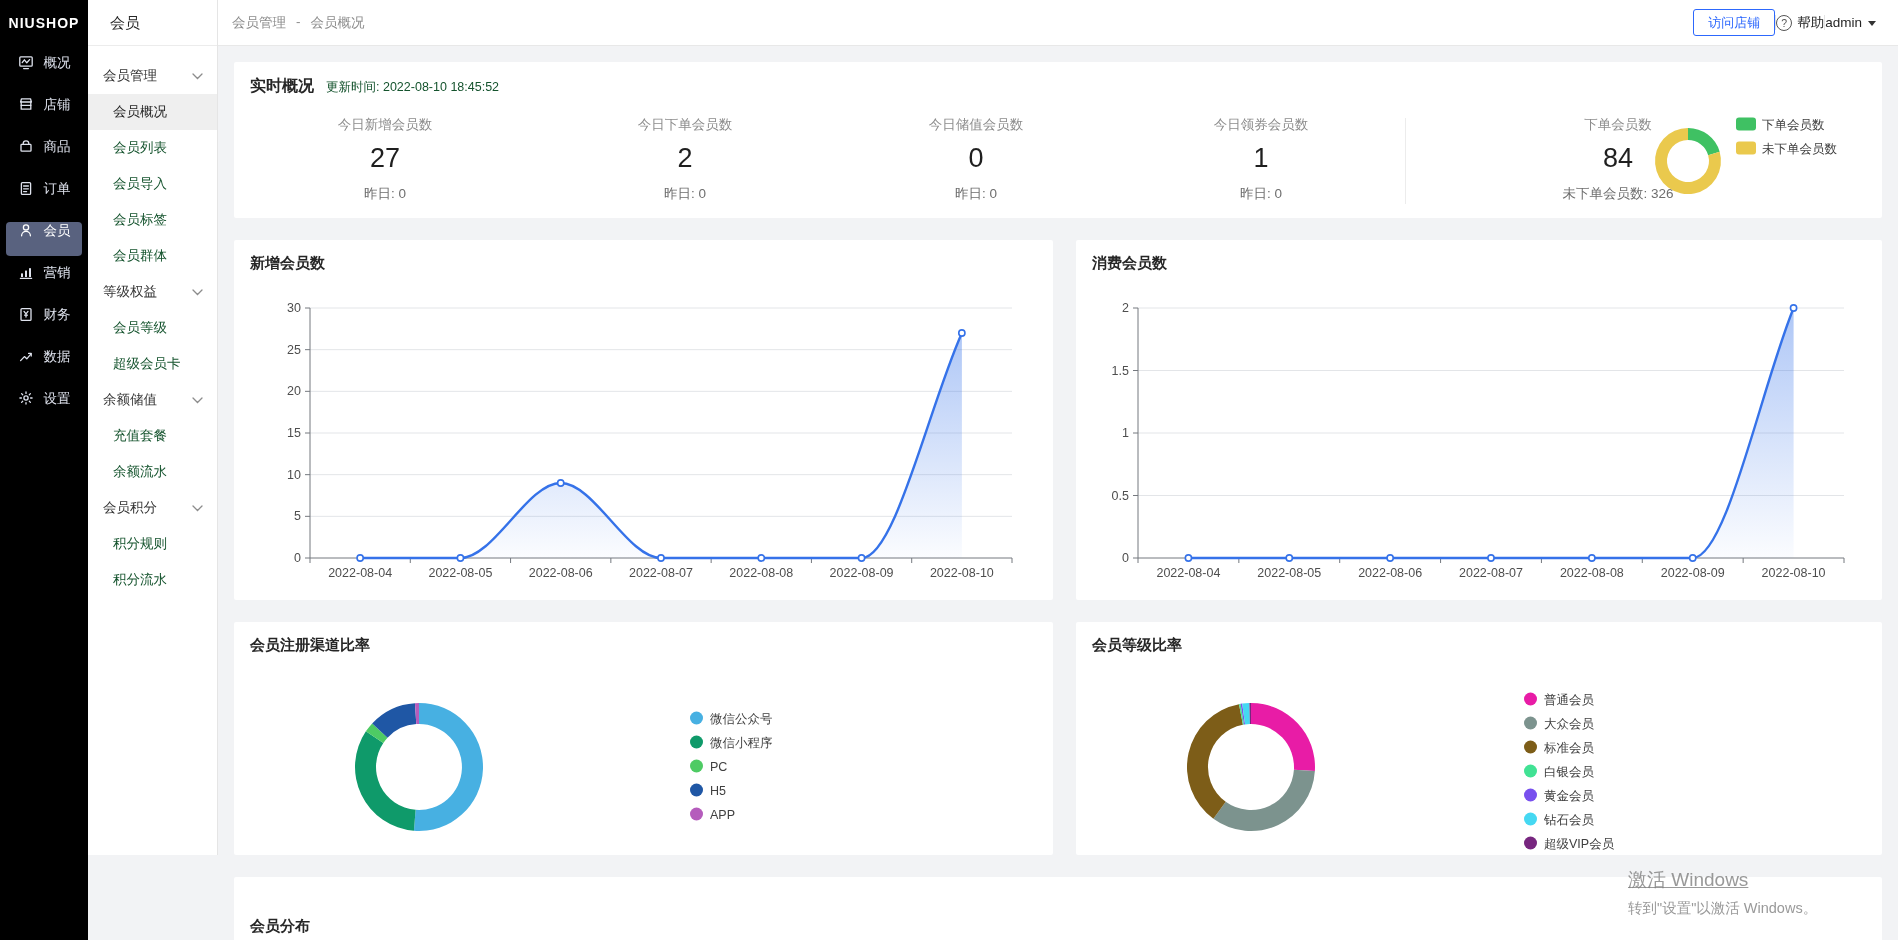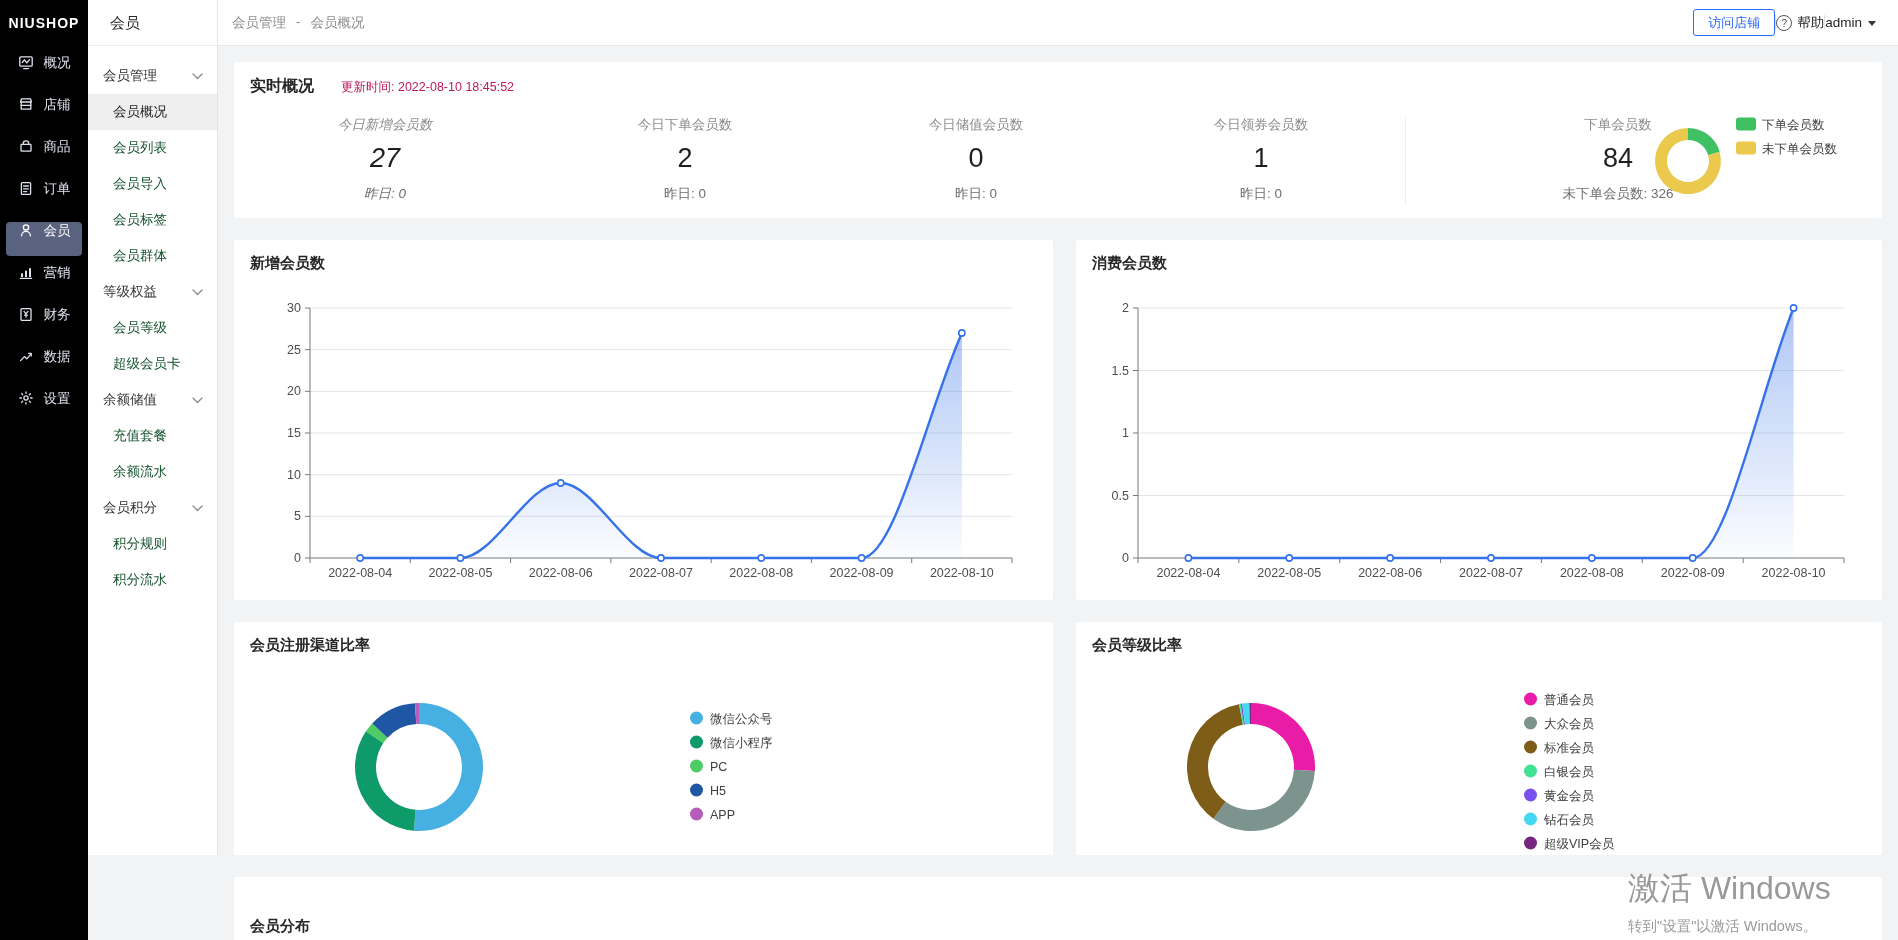--- a/index.html
+++ b/index.html
@@ -34,42 +34,42 @@
 
   
   .content { position:absolute; left:218px; top:46px; width:1680px; height:894px; padding:16px; overflow:hidden; }
   .panel { background:#fff; border-radius:2px; position:relative; }
   .panel-title { font-size:15px; font-weight:bold; color:#262626; }
   .row { display:flex; gap:23px; margin-bottom:22px; }
 
   .realtime { height:156px; margin-bottom:22px;text-align:center; }
   .panel-head { position:absolute; left:16px; top:14px; display:flex; align-items:baseline; gap:12px; }
   .realtime .panel-title { font-size:16px; }
-  .update { font-size:12.5px; color:#be185d;margin-left:15px; }
+  .update { font-size:12.5px; color:#14532d; }
   .stat { position:absolute; top:54px; width:270px; }
   .stat-label { font-size:13.5px; color:#8c8c8c; }
   .stat-value { font-size:27px; color:#1f1f1f; margin-top:9px; }
   .stat-sub { font-size:13.5px; color:#6e6e6e; margin-top:11px; }
   .vdiv { position:absolute; left:1171px; top:56px; height:86px; width:1px; background:#ececec; }
   .mini-donut { position:absolute; left:1386px; top:48px; }
 
   .chart-panel { width:819px; height:360px; }
   .chart-panel.right { width:806px; }
   .chart-panel .panel-title, .pie-panel .panel-title { position:absolute; left:16px; top:14px; }
   .line-chart { position:absolute; left:0; top:46px; width:100%; height:300px; }
 
   .pie-panel { width:819px; height:233px;text-align:center; }
   .pie-panel.right { width:806px; }
   .pie-chart { position:absolute; left:0; top:40px; }
 
   .bottom-panel { height:80px; }
   .bottom-panel .panel-title { position:absolute; left:16px; top:40px; }
 
   .watermark { position:absolute; left:1628px; top:867px; z-index:40; color:rgba(128,128,128,0.8); pointer-events:none; }
-  .wm1 { font-size:32px; }
+  .wm1 { font-size:19px;text-decoration:underline; }
   .wm2 { font-size:14.5px; margin-top:6px; }
 
   svg text { font-family:"Liberation Sans","DejaVu Sans",sans-serif; }
 </style>
 </head>
 <body>
 
 <div>
 
   <aside class="primary-nav">
@@ -212,21 +212,21 @@
   <main class="content">
 
     <section class="panel realtime">
       <div class="panel-head">
         <span class="panel-title">实时概况</span>
         <span class="update">
           <span>更新时间:</span> <span>2022-08-10 18:45:52</span>
         </span>
       </div>
       <div id="statsHost">
-          <div class="stat" style="left: 16px; font-style: italic;">
+          <div class="stat" style="left: 16px;">
             <div class="stat-label">今日新增会员数</div>
             <div class="stat-value">27</div>
             <div class="stat-sub">昨日: 0</div>
           </div>
           <div class="stat" style="left: 316px;">
             <div class="stat-label">今日下单会员数</div>
             <div class="stat-value">2</div>
             <div class="stat-sub">昨日: 0</div>
           </div>
           <div class="stat" style="left: 607px;">

